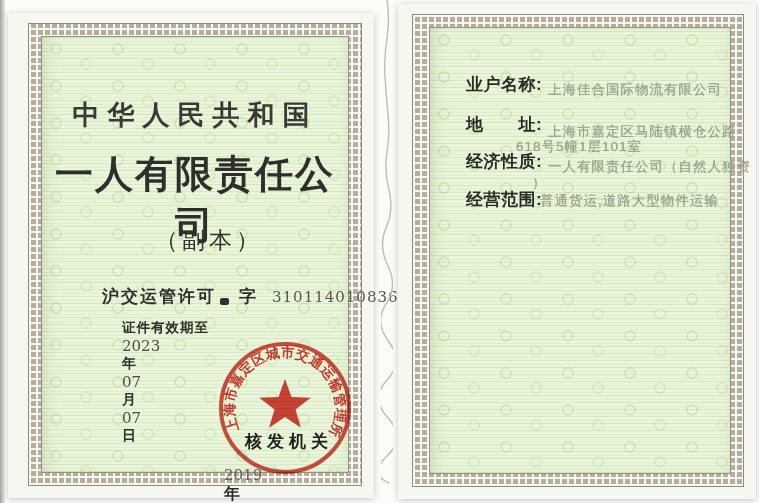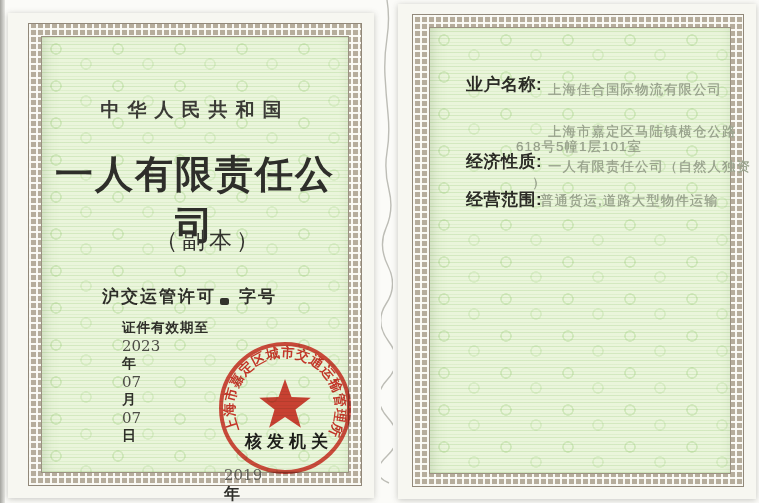--- a/index.html
+++ b/index.html
@@ -22,21 +22,21 @@
     background-color:#eaf5db;
     background-image:
       radial-gradient(circle 7px at 14px 12px,transparent 4px,rgba(125,190,85,.24) 4.5px,rgba(125,190,85,.24) 5.5px,transparent 6px),
       radial-gradient(circle 7px at 44px 27px,transparent 4px,rgba(125,190,85,.17) 4.5px,rgba(125,190,85,.17) 5.5px,transparent 6px),
       repeating-linear-gradient(0deg,rgba(118,183,80,.20) 0 1px,transparent 1px 3px,rgba(118,183,80,.10) 3px 4px,transparent 4px 7px);
     background-size:62px 37px,62px 37px,auto;
     box-shadow:inset 10px 0 16px -10px rgba(90,120,70,.30), inset -6px 0 12px -8px rgba(90,120,70,.18);}
   
   .abs{position:absolute;}
   .country{left:0;right:0;top:60px;text-align:center;font-family:"DejaVu Serif",serif;
-    font-size:19px;font-weight:600;letter-spacing:8px;color:#3a3a35;border-radius:9px;}
+    font-size:27px;font-weight:600;letter-spacing:8px;color:#3a3a35;border-radius:9px;}
   .main-title{left:0;right:0;top:112px;text-align:center;font-size:38px;font-weight:bold;
     letter-spacing:2px;color:#2e2e2a;}
   .subtitle{left:0;right:0;top:188px;text-align:center;font-family:"DejaVu Serif",serif;
     font-size:23px;letter-spacing:4px;color:#34342f;padding-left:28px;}
   .license-line{left:60px;top:248px;display:flex;align-items:baseline;white-space:nowrap;}
   .lbl-bold{font-size:17px;font-weight:bold;color:#2e2e29;letter-spacing:2px;}
   .ink-blot{width:9px;height:7px;background:#33332d;border-radius:2px;align-self:flex-end;
     margin:0 10px 3px 4px;}
   .serial{font-family:"DejaVu Serif",serif;font-size:15px;color:#56564e;letter-spacing:1px;
     margin:0 26px 0 14px;}
@@ -71,20 +71,21 @@
         <div class="abs country">中华人民共和国</div>
 
         <div class="abs main-title">一人有限责任公司</div>
 
         <div class="abs subtitle">（副本）</div>
 
         <div class="abs license-line">
           <span class="lbl-bold">沪交运管许可</span>
           <span class="ink-blot"></span>
           <span class="lbl-bold">字</span>
+          <span class="serial">310114010836</span>
           <span class="lbl-bold">号</span>
         </div>
 
         <div class="abs validity-line">
           <span class="lbl-small">证件有效期至</span>
           <span class="fill-num">2023</span>
           <span class="unit" style="margin-left:16px;">年</span>
           <span class="fill-num" style="margin-left:8px;">07</span>
           <span class="unit" style="margin-left:14px;">月</span>
           <span class="fill-num" style="margin-left:6px;">07</span>
@@ -119,20 +120,21 @@
     <path d="M6,0 q3,18 0,38 t-2,38 t3,38 t-1,38 t2,38 t-3,38 t2,38 t-2,38 t3,38 t-2,38 t1,38 t-1,38 t2,27" fill="none" stroke="#bdbdb6" stroke-width="1.4"></path>
   </svg>
 
   <div class="page page-right">
     <div class="frame">
       <div class="green">
 
         <div class="abs field-label" style="left:36px;top:45px;">业户名称:</div>
         <div class="abs field-value" style="left:118px;top:53px;">上海佳合国际物流有限公司</div>
 
+        <div class="abs field-label" style="left:36px;top:85px;">地　　址:</div>
         <div class="abs field-value" style="left:118px;top:95px;">上海市嘉定区马陆镇横仓公路</div>
         <div class="abs field-value" style="left:86px;top:110px;">618号5幢1层101室</div>
 
         <div class="abs field-label" style="left:36px;top:122px;">经济性质:</div>
         <div class="abs field-value" style="left:118px;top:130px;">一人有限责任公司（自然人独资</div>
         <div class="abs field-value" style="left:102px;top:146px;">）</div>
 
         <div class="abs field-label" style="left:36px;top:160px;">经营范围:</div>
         <div class="abs field-value" style="left:110px;top:164px;text-align:center;">普通货运,道路大型物件运输</div>
 

